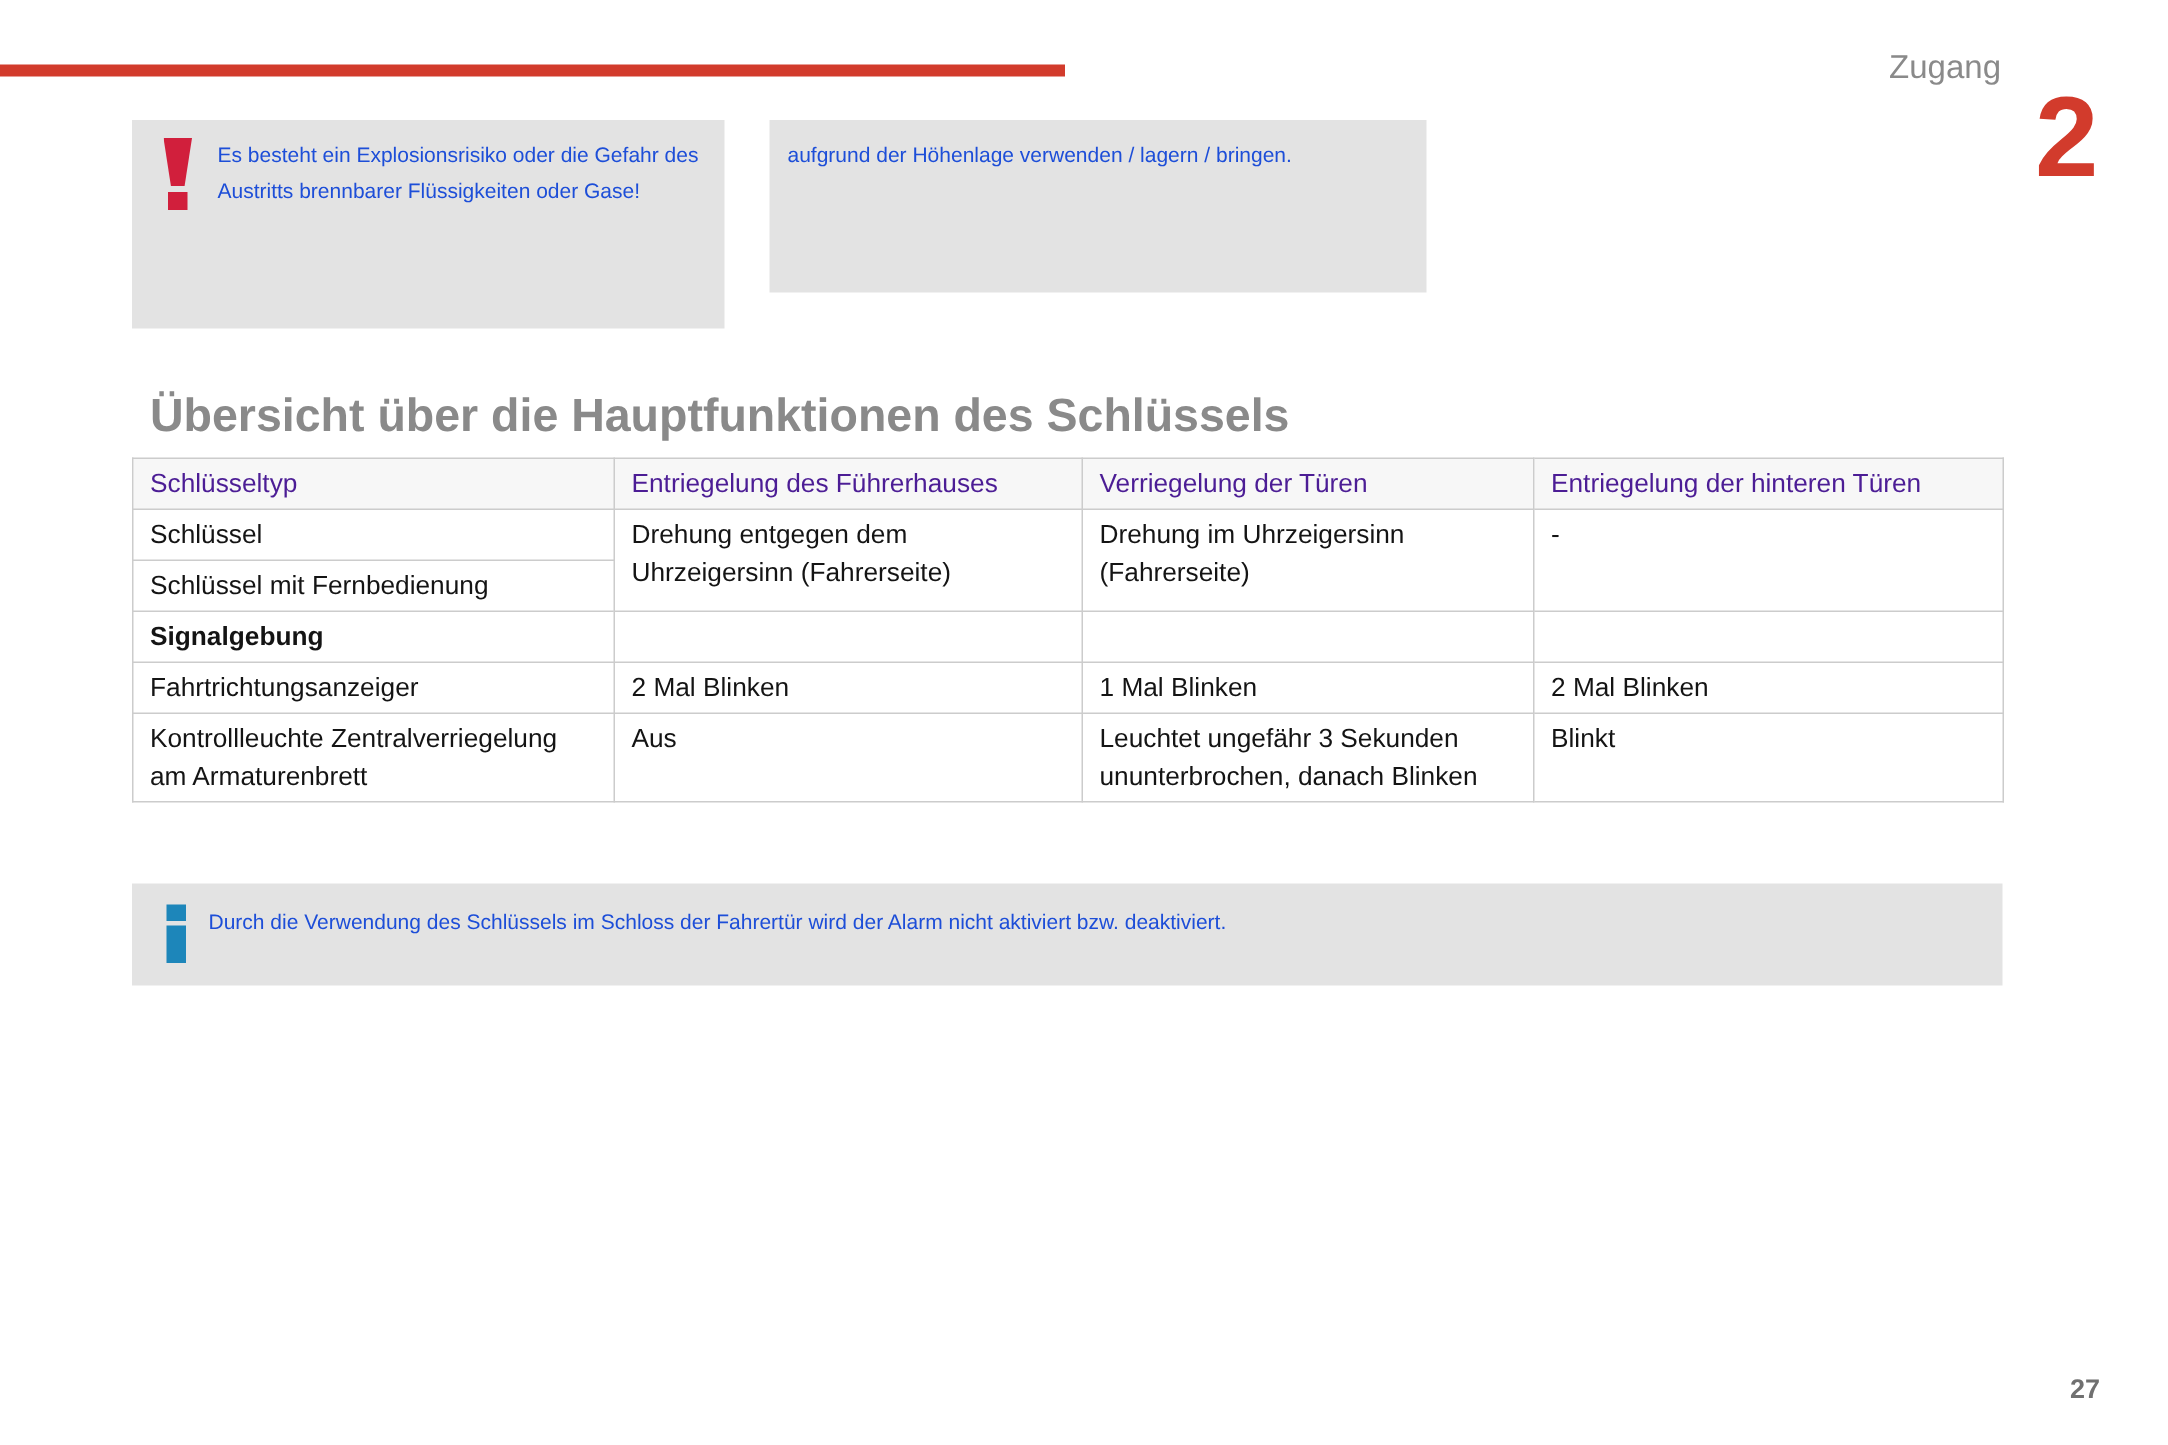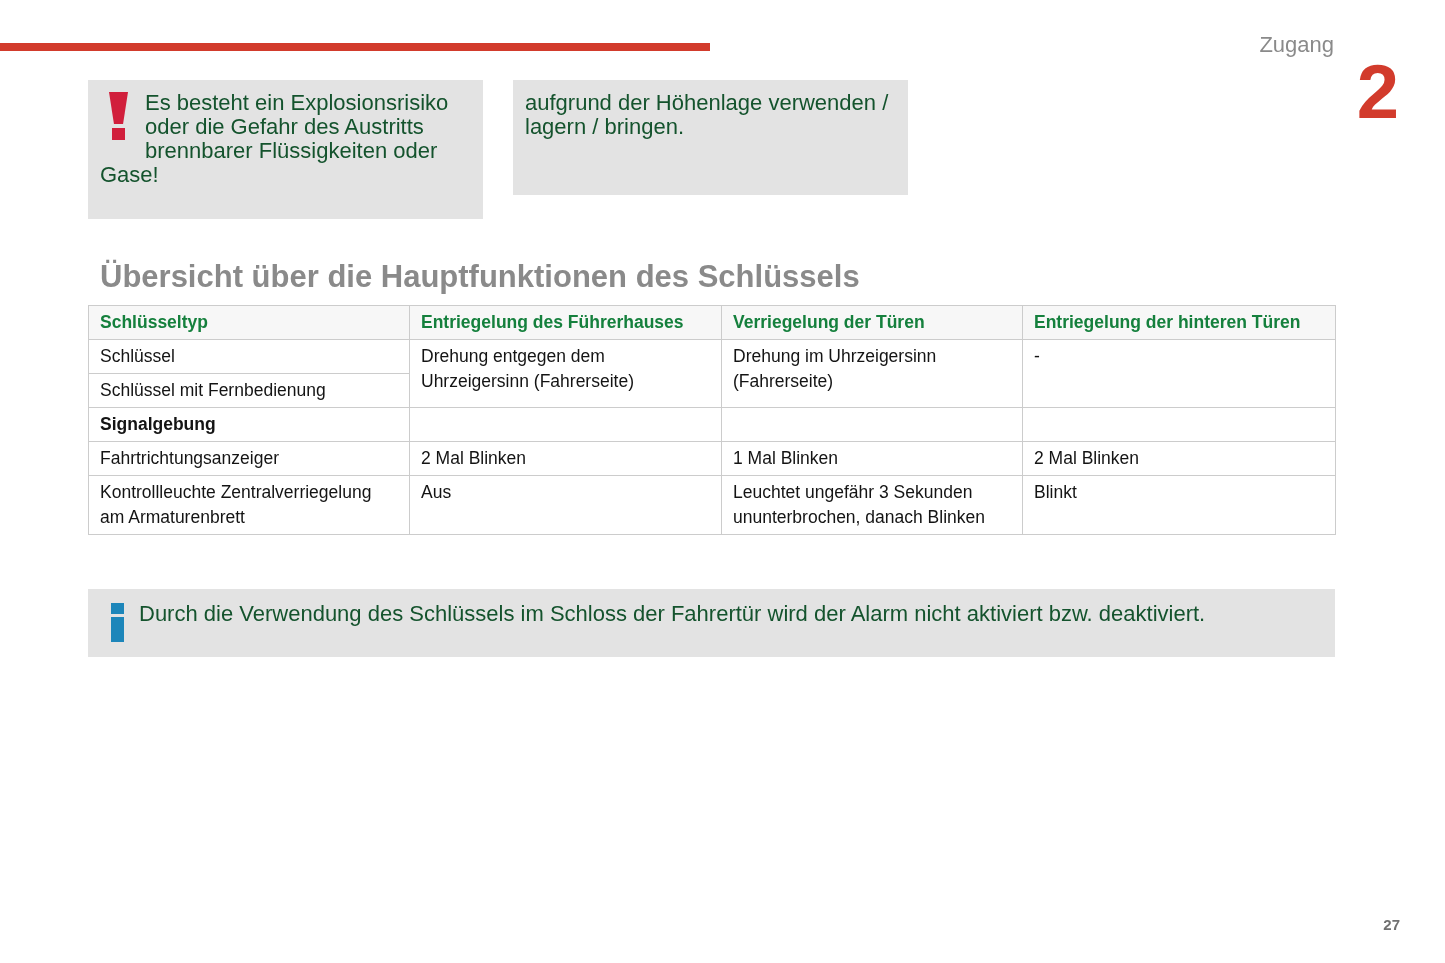--- a/index.html
+++ b/index.html
@@ -21,23 +21,23 @@
 
   
   .top-bar{position:absolute;left:0;top:43px;width:710px;height:8px;background:var(--brand-red);}
   .breadcrumb{position:absolute;top:32px;right:111px;font-size:22px;color:var(--heading-gray);}
   .chapter-num{
     position:absolute;top:58px;right:46px;font-size:76px;line-height:68px;
     font-weight:700;color:var(--brand-red);
   }
 
   
-  .gray-box{position:absolute;background:var(--box-gray);font-size:22px;line-height:24px;color:#14532d;}
+  .gray-box{position:absolute;background:var(--box-gray);font-size:14px;line-height:24px;color:#1d4ed8;}
   .warn1{left:88px;top:80px;width:395px;height:139px;padding:11px 12px;}
-  .warn2{left:513px;top:80px;width:395px;height:115px;padding:11px 12px;}
+  .warn2{left:513px;top:80px;width:438px;height:115px;padding:11px 12px;}
 
   .excl-icon{float:left;width:25px;height:49px;margin:1px 14px 0 6px;display:block;}
   .excl-bar{display:block;width:19px;height:32px;background:var(--alert-red);margin:0 auto;
     -webkit-clip-path:polygon(0 0,100% 0,74% 100%,26% 100%);clip-path:polygon(0 0,100% 0,74% 100%,26% 100%);}
   .excl-dot{display:block;width:13px;height:12px;background:var(--alert-red);margin:4px auto 0;}
 
   
   .section-heading{
     position:absolute;left:88px;top:247px;margin:12px;
     font-size:31px;font-weight:700;color:var(--heading-gray);
@@ -47,33 +47,33 @@
   table.key-table{
     position:absolute;left:88px;top:305px;width:1247px;
     border-collapse:collapse;table-layout:fixed;
   }
   .key-table th,.key-table td{
     border:1px solid var(--table-border);
     padding:4px 11px;font-size:17.5px;line-height:25px;
     text-align:left;vertical-align:top;overflow:hidden;
   }
   .key-table thead tr{height:33px;}
-  .key-table th{background:#f7f7f7;font-weight:700;color:#15803d;}
+  .key-table th{background:#f7f7f7;font-weight:400;color:#4c1d95;}
   .key-table tbody tr{height:34px;background:#ffffff;}
   .key-table tbody tr.tall{height:58px;margin-left:20px;}
   .key-table td.bold{font-weight:700;}
 
   
   .info-box{left:88px;top:541px;width:1247px;height:68px;padding:13px 12px;margin-top:48px;}
   .info-icon{float:left;width:14px;height:40px;margin:1px 14px 0 11px;display:block;}
   .info-dot{display:block;width:13px;height:11px;background:var(--info-blue);}
   .info-stem{display:block;width:13px;height:25px;background:var(--info-blue);margin-top:3px;}
 
   
-  .page-num{position:absolute;top:916px;right:45px;font-size:15px;font-weight:700;color:#707070;}
+  .page-num{position:absolute;top:916px;right:45px;font-size:18px;font-weight:700;color:#707070;}
 </style>
 </head>
 <body>
 
 <div class="page">
 
   <div class="top-bar"></div>
   <div class="breadcrumb">Zugang</div>
   <div class="chapter-num">2</div>
 

